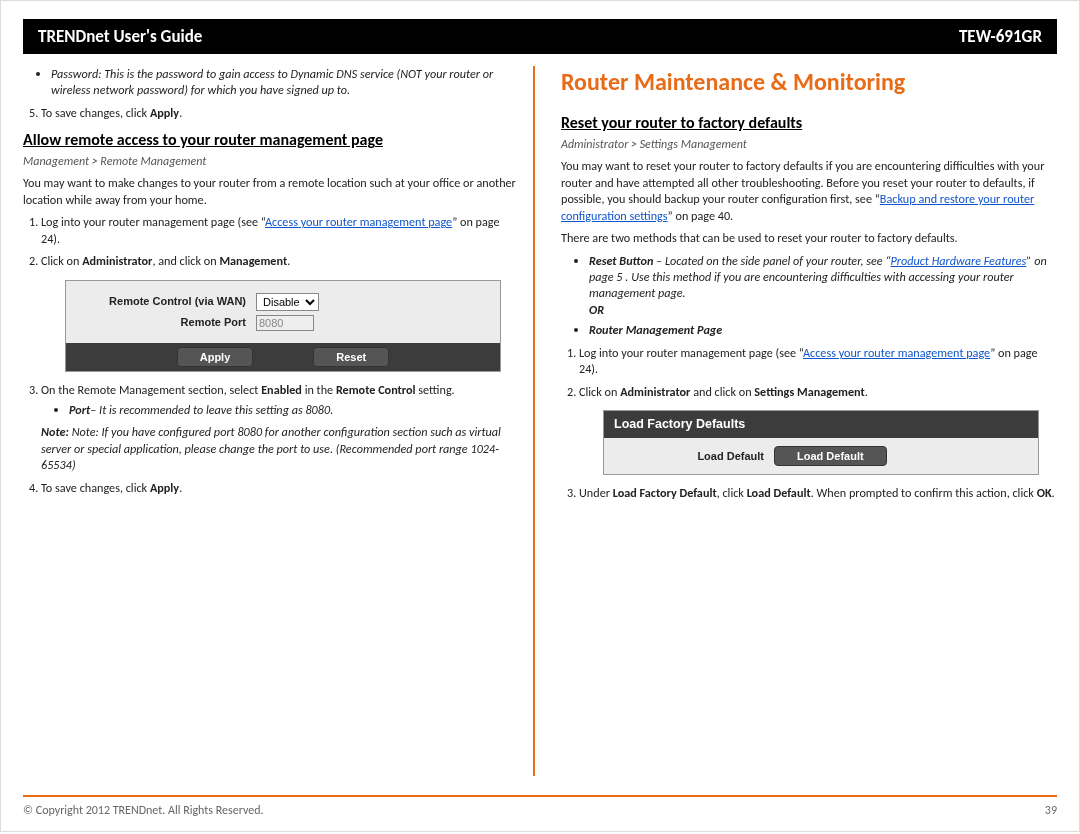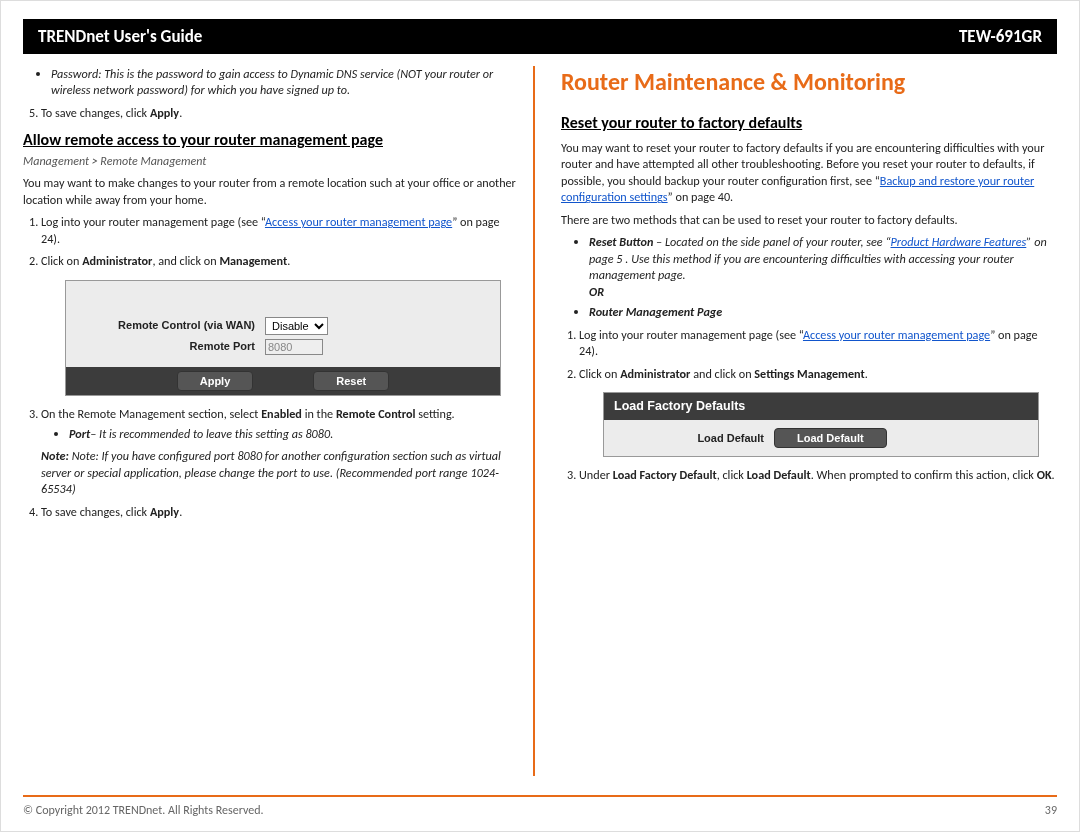--- a/index.html
+++ b/index.html
@@ -82,21 +82,21 @@
     font-size: 11px;
     font-family: Arial, sans-serif;
   }
   .ui-title {
     background: #3c3c3c;
     color: #fff;
     font-weight: 700;
     padding: 5px 10px;
     font-size: 12.5px;
   }
-  .ui-body { padding: 8px 24px; margin-top: 24px; }
+  .ui-body { padding: 8px 15px; }
   .ui-row {
     display: flex;
     align-items: center;
     margin: 4px 0;
   }
   .ui-label {
     width: 165px;
     text-align: right;
     padding-right: 10px;
     font-weight: 700;
@@ -222,20 +222,21 @@
         </li>
         <li>
           <span>To save changes, click </span><b>Apply</b>.
         </li>
       </ol>
     </div>
 
     <div class="col">
       <h1 class="section-orange">Router Maintenance &amp; Monitoring</h1>
       <h2 class="section-blue" style="margin-top:14px;">Reset your router to factory defaults</h2>
+      <div class="navpath">Administrator &gt; Settings Management</div>
       <p>
         <span>You may want to reset your router to factory defaults if you are encountering difficulties with your router and have attempted all other troubleshooting. Before you reset your router to defaults, if possible, you should backup your router configuration first, see “</span><span class="link">Backup and restore your router configuration settings</span><span>” on page 40.</span>
       </p>
       <p>There are two methods that can be used to reset your router to factory defaults.</p>
 
       <ul class="bullet">
         <li>
           <b>Reset Button</b><span> – Located on the side panel of your router, see “</span><span class="link">Product Hardware Features</span><span>” on page 5 . Use this method if you are encountering difficulties with accessing your router management page.</span>
           <div><b>OR</b></div>
         </li>

